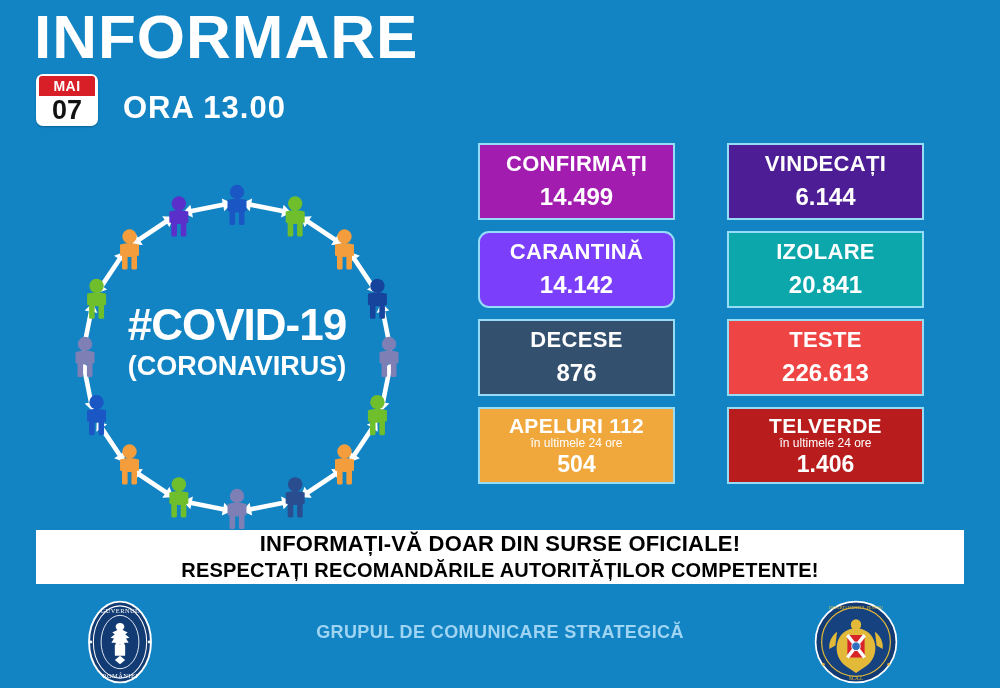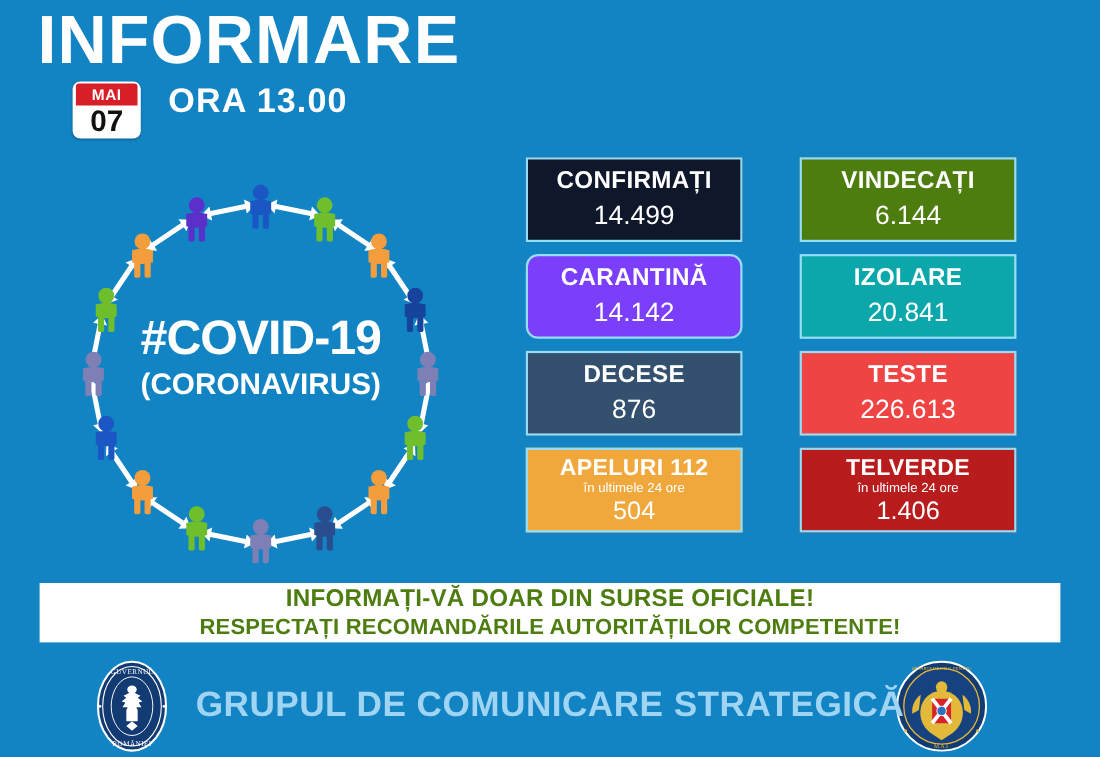--- a/index.html
+++ b/index.html
@@ -33,22 +33,21 @@
     font-weight: bold;
     letter-spacing: 1px;
     color: #ffffff;
     line-height: 1.05;
   }
   #datebar {
     position: absolute;
     left: 36px;
     top: 74px;
     display: flex;
-    align-items: flex-start;
-    margin-left: 30px;
+    align-items: flex-end;
   }
   #calendar-icon {
     width: 62px;
     height: 52px;
     background: #ffffff;
     border-radius: 7px;
     box-shadow: 0 1px 2px rgba(0,0,0,0.25);
     display: flex;
     flex-direction: column;
     overflow: hidden;
@@ -83,21 +82,21 @@
     color: #ffffff;
     font-size: 31px;
     font-weight: bold;
     letter-spacing: 1px;
   }
 
   
   #illustration {
     position: absolute;
     left: 22px;
-    top: 155px;
+    top: 172px;
     width: 430px;
     height: 370px;
   }
   #illustration svg { display: block; }
   #covid-text {
     position: absolute;
     left: 0;
     top: 130px;
     width: 430px;
     text-align: center;
@@ -141,21 +140,21 @@
     text-align: center;
   }
   .card .card-label {
     font-size: 22px;
     font-weight: bold;
     letter-spacing: 0.3px;
     line-height: 1.1;
   }
   .card .card-value {
     font-size: 24px;
-    font-weight: normal;
+    font-weight: bold;
     line-height: 1.15;
     margin-top: 7px;
   }
   .card.with-note .card-label { font-size: 21px; }
   .card.with-note .card-note {
     font-size: 12px;
     font-weight: normal;
     line-height: 1.1;
     margin-top: 0px;
   }
@@ -212,21 +211,21 @@
     width: 88px;
     height: 86px;
   }
   #footer-text {
     position: absolute;
     left: 0;
     top: 26px;
     width: 1000px;
     text-align: center;
     color: #9fd4f2;
-    font-size: 32px;
+    font-size: 18px;
     font-weight: bold;
     letter-spacing: 0.4px;
   }
 </style>
 </head>
 <body>
 
 <div id="poster" style="background: rgb(18, 132, 196);">
 
   <div id="header">
@@ -359,26 +358,26 @@
       </g>
     </svg>
     <div id="covid-text">
       <div id="covid-main">#COVID-19</div>
       <div id="covid-sub">(CORONAVIRUS)</div>
     </div>
   </div>
 
   <div id="cards">
 
-    <div class="card" style="background: #0f172a;">
+    <div class="card" style="background: #a21caf;">
       <div class="card-label">CONFIRMAȚI</div>
       <div class="card-value">14.499</div>
     </div>
 
-    <div class="card" style="background: #4d7c0f;">
+    <div class="card" style="background: #4c1d95;">
       <div class="card-label">VINDECAȚI</div>
       <div class="card-value">6.144</div>
     </div>
 
     <div class="card" style="background: rgb(123, 63, 251); border-radius: 11px;">
       <div class="card-label">CARANTINĂ</div>
       <div class="card-value">14.142</div>
     </div>
 
     <div class="card" style="background: rgb(11, 167, 171);">
@@ -403,21 +402,21 @@
     </div>
 
     <div class="card with-note" style="background: #b91c1c; justify-content: center;">
       <div class="card-label">TELVERDE</div>
       <div class="card-note">în ultimele 24 ore</div>
       <div class="card-value">1.406</div>
     </div>
 
   </div>
 
-  <div id="banner" style="background: rgb(255, 255, 255); color: #4d7c0f;">
+  <div id="banner" style="background: rgb(255, 255, 255); color: #000000;">
     <div id="banner-line1">INFORMAȚI-VĂ DOAR DIN SURSE OFICIALE!</div>
     <div id="banner-line2">RESPECTAȚI RECOMANDĂRILE AUTORITĂȚILOR COMPETENTE!</div>
   </div>
 
   <div id="footer">
 
     <svg id="gov-seal" viewBox="0 0 100 100">
       <ellipse cx="50" cy="50" rx="36" ry="47" fill="#123a73" stroke="#ffffff" stroke-width="2.2"></ellipse>
       <ellipse cx="50" cy="50" rx="31" ry="42" fill="none" stroke="#ffffff" stroke-width="1.2"></ellipse>
       <ellipse cx="50" cy="50" rx="22" ry="31" fill="none" stroke="#ffffff" stroke-width="1"></ellipse>

